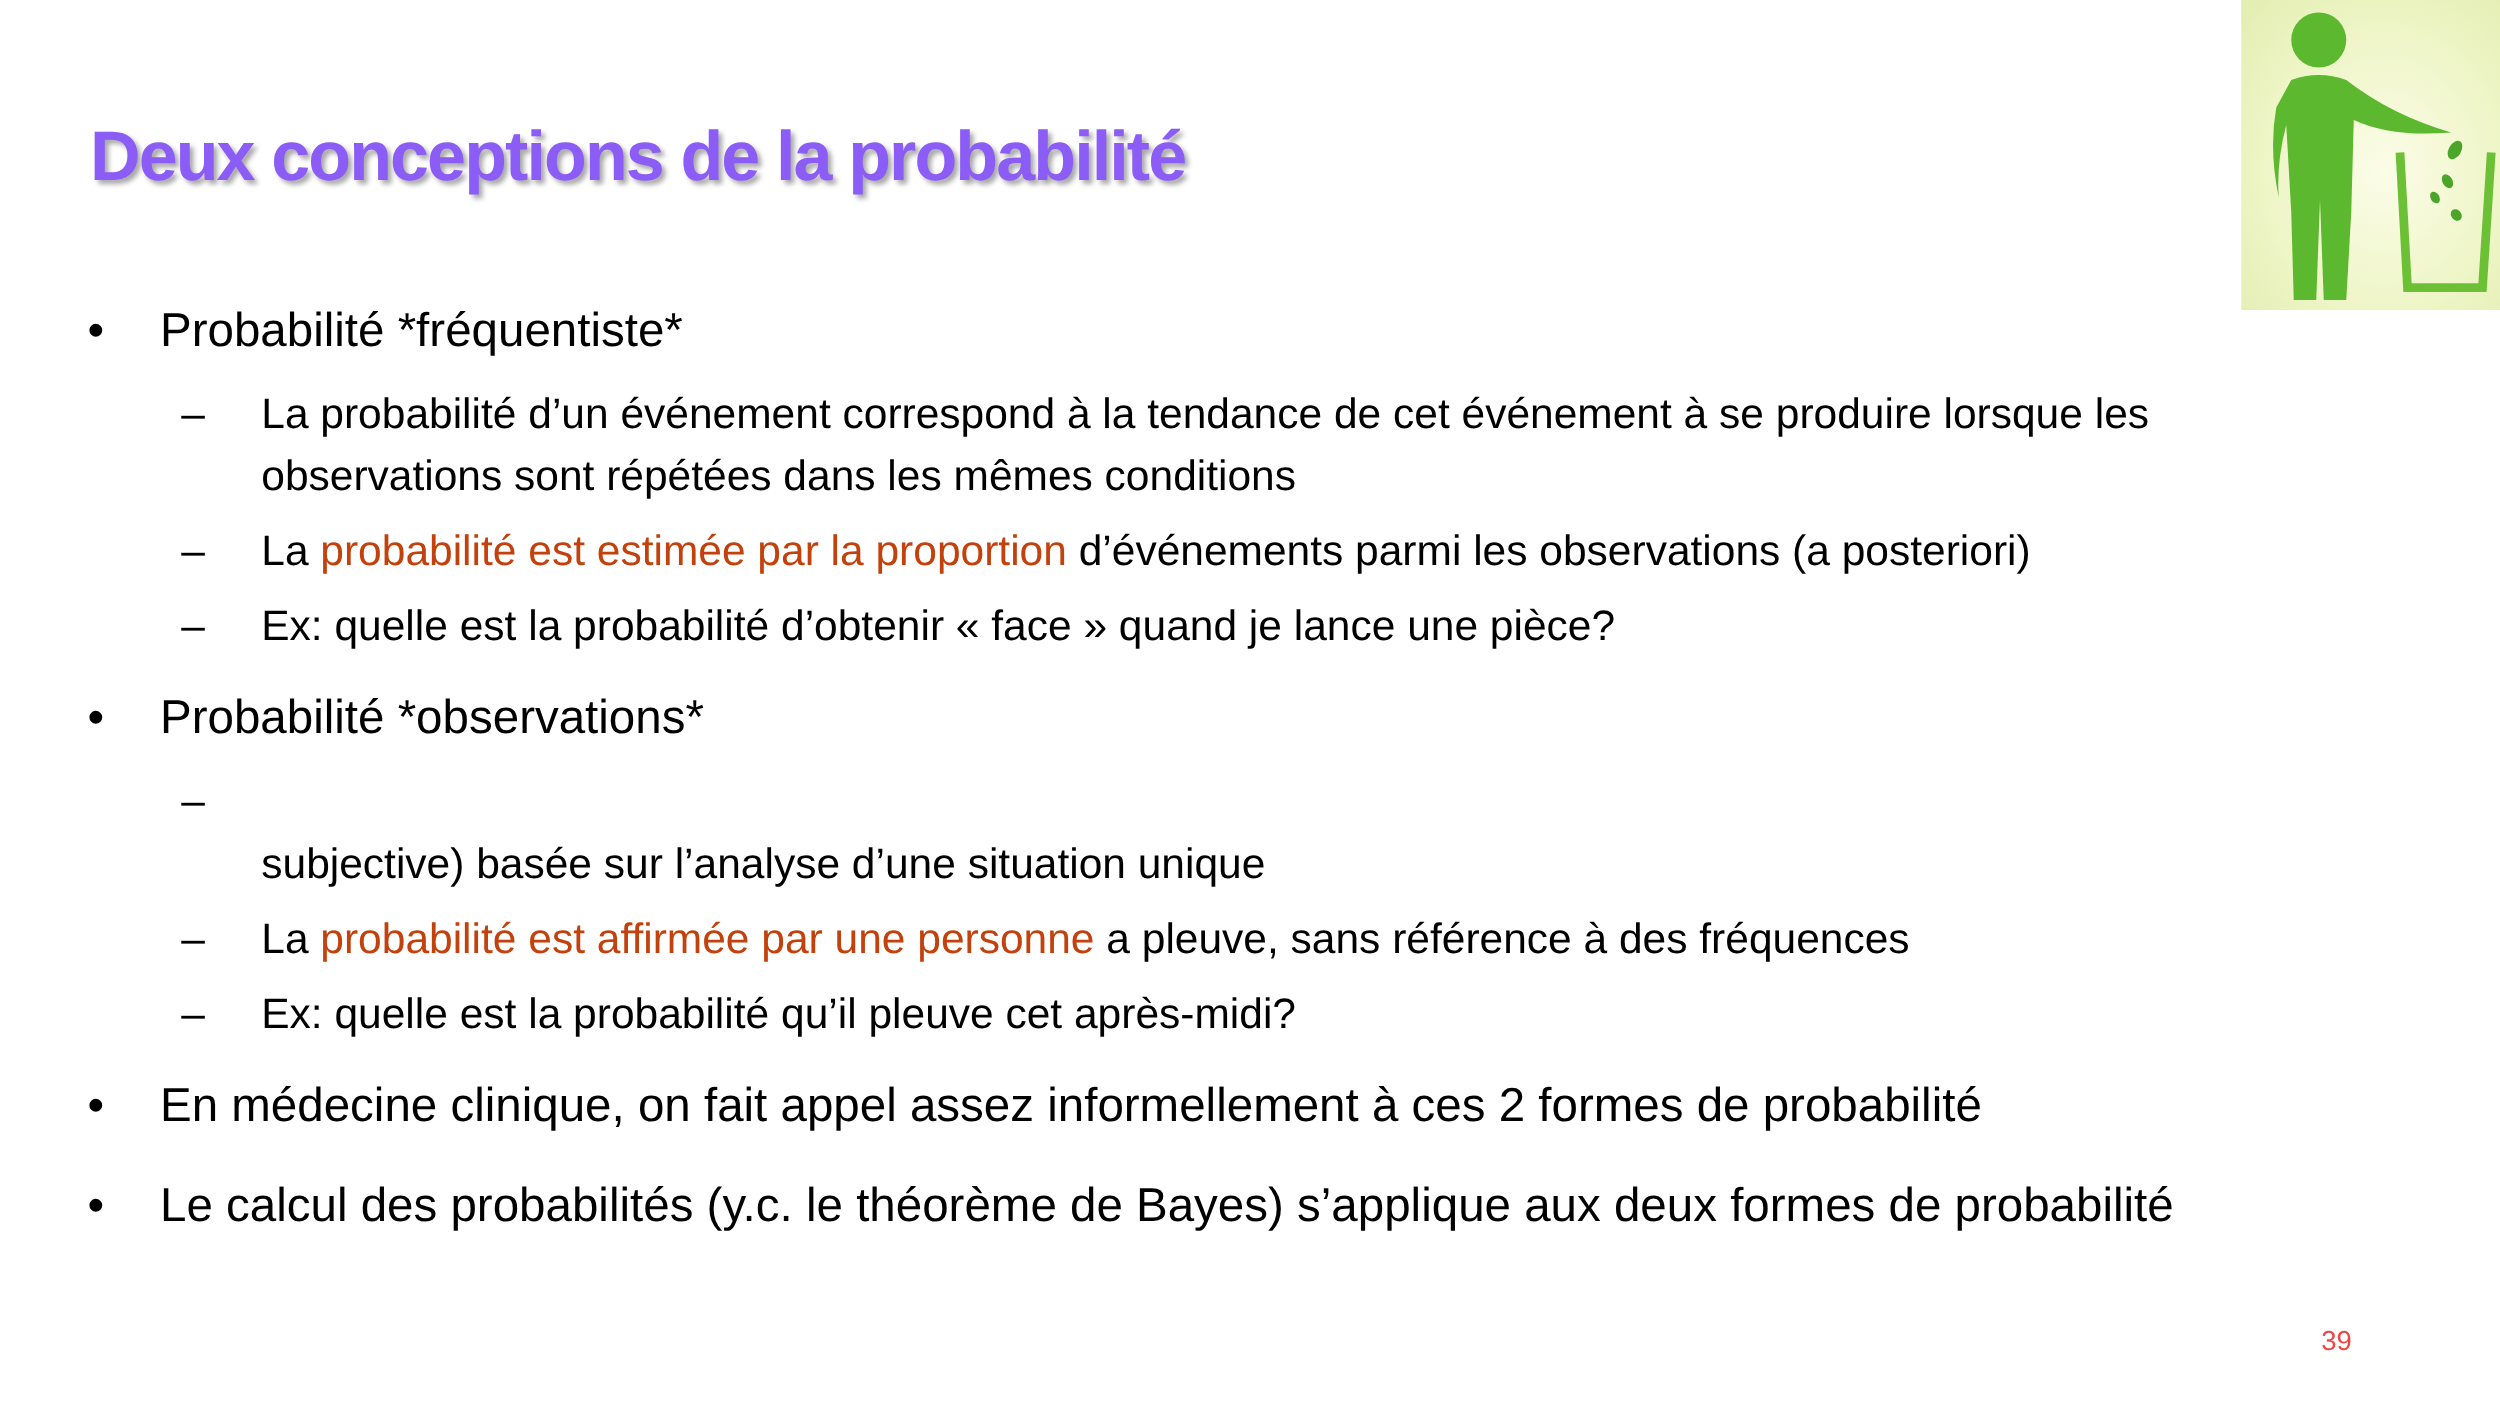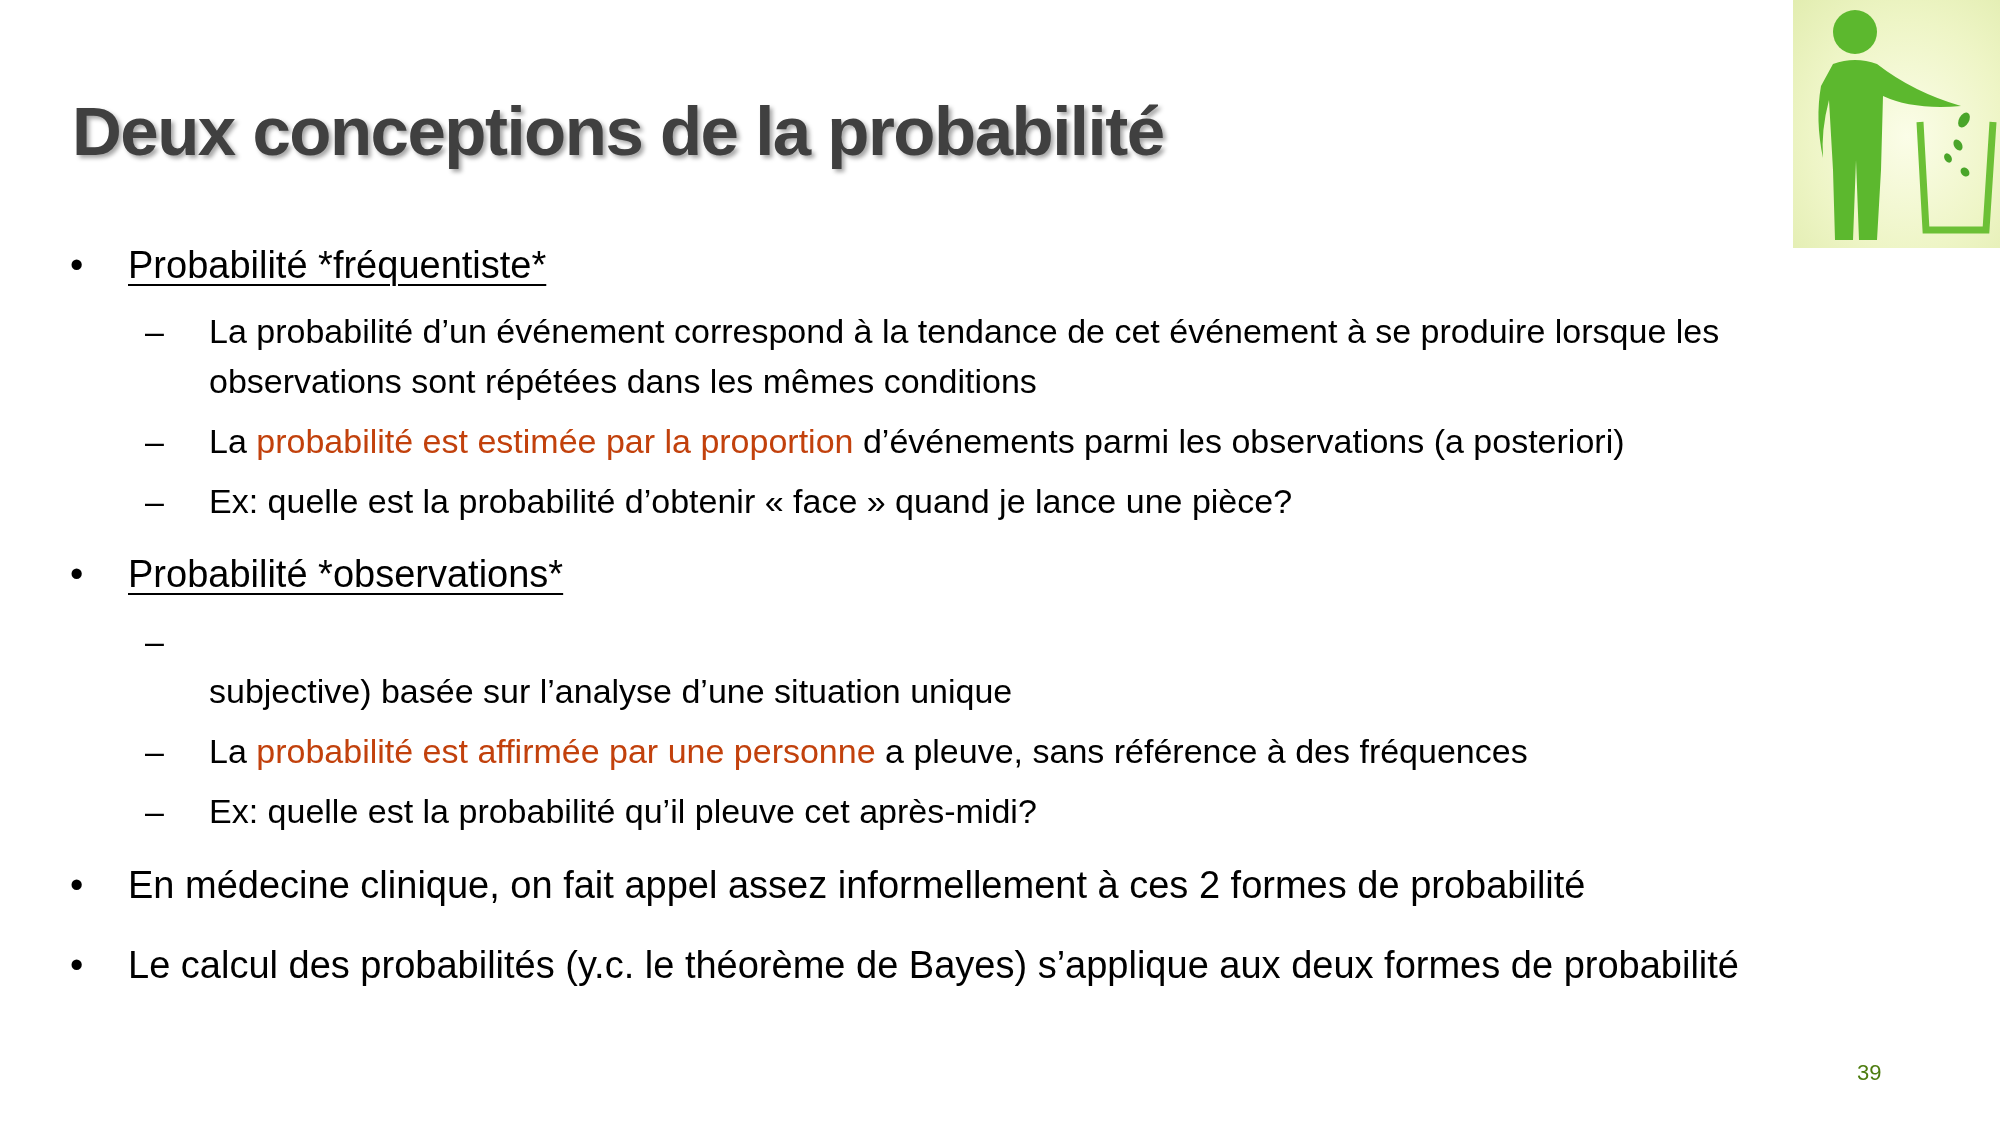--- a/index.html
+++ b/index.html
@@ -1,33 +1,33 @@
 <!DOCTYPE html>
 <html><head>
 <meta charset="utf-8">
 <style>
   html, body { margin:0; padding:0; background:#ffffff; }
   body { width:2000px; height:1125px; position:relative; overflow:hidden;
          font-family:"Liberation Sans", sans-serif; color:#000; }
   .title { position:absolute; left:72px; top:92px; margin:0;
            font-family:"Liberation Sans", sans-serif; font-weight:bold;
-           font-size:69px; letter-spacing:-1.5px; color:#404040;
+           font-size:56px; letter-spacing:-1.5px; color:#8b5cf6;
            text-shadow:3px 3px 4px rgba(0,0,0,0.35); white-space:nowrap; }
   .logo { position:absolute; left:1793px; top:0; width:207px; height:248px;
           background:radial-gradient(ellipse at 55% 55%, #fbfde8 0%, #eef5c6 60%, #e2edb0 100%); }
   .content { position:absolute; left:0; top:0; width:2000px; }
   .l1 { position:absolute; left:70px; font-size:38px; white-space:nowrap; }
   .l1 .bullet { position:absolute; left:0; top:0; width:40px; }
   .l1 .txt { position:absolute; left:58px; top:0; }
-  .u { text-decoration:underline; text-underline-offset:6px; text-decoration-thickness:2px; }
+  .u { text-underline-offset:6px; text-decoration-thickness:2px; }
   .l2 { position:absolute; left:145px; font-size:34px; white-space:nowrap; line-height:50px; }
   .l2 .dash { position:absolute; left:0; top:0; }
   .l2 .txt { position:absolute; left:64px; top:0; }
   .red { color:#c2410c; }
-  .pagenum { position:absolute; left:1857px; top:1060px; font-size:22px; color:#4d7c0f; }
+  .pagenum { position:absolute; left:1857px; top:1060px; font-size:22px; color:#ef4444; }
 </style>
 </head>
 <body>
 
 <h1 class="title">Deux conceptions de la probabilité</h1>
 
 <div class="logo">
   <svg width="207" height="248" viewBox="0 0 207 248" xmlns="http://www.w3.org/2000/svg">
     <circle cx="62" cy="32" r="22" fill="#5cb82e"></circle>
     <path d="M40 64 Q62 56 84 64 Q120 92 168 106 Q120 110 90 96 L88 170 L84 240 L66 240 L63 160 L60 240 L42 240 L40 170 L36 100 Q28 130 30 158 Q22 120 28 86 Z" fill="#5cb82e"></path>

